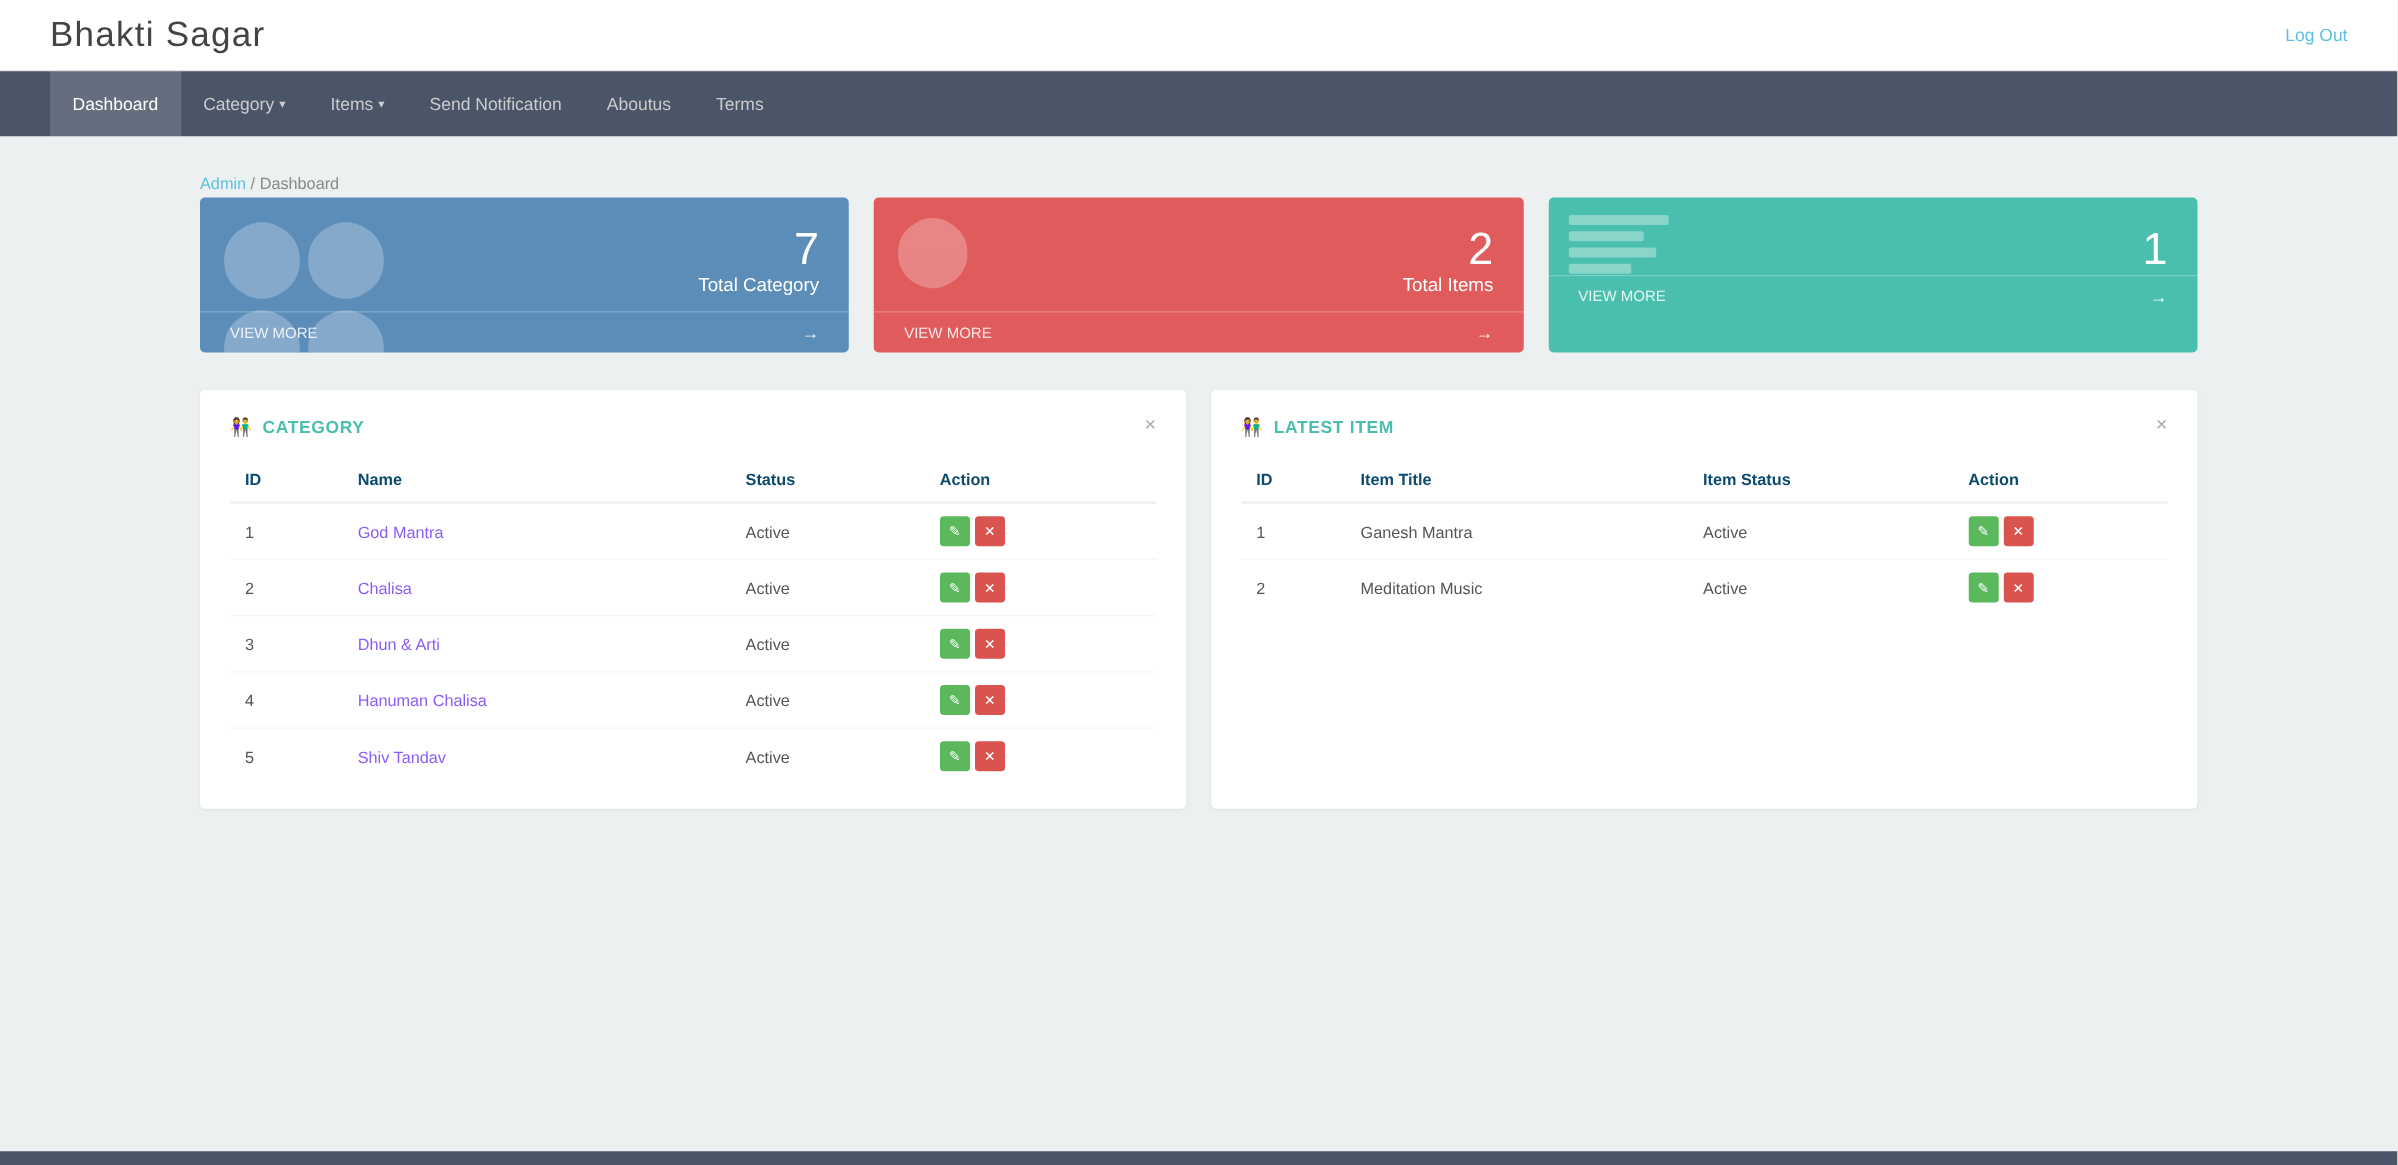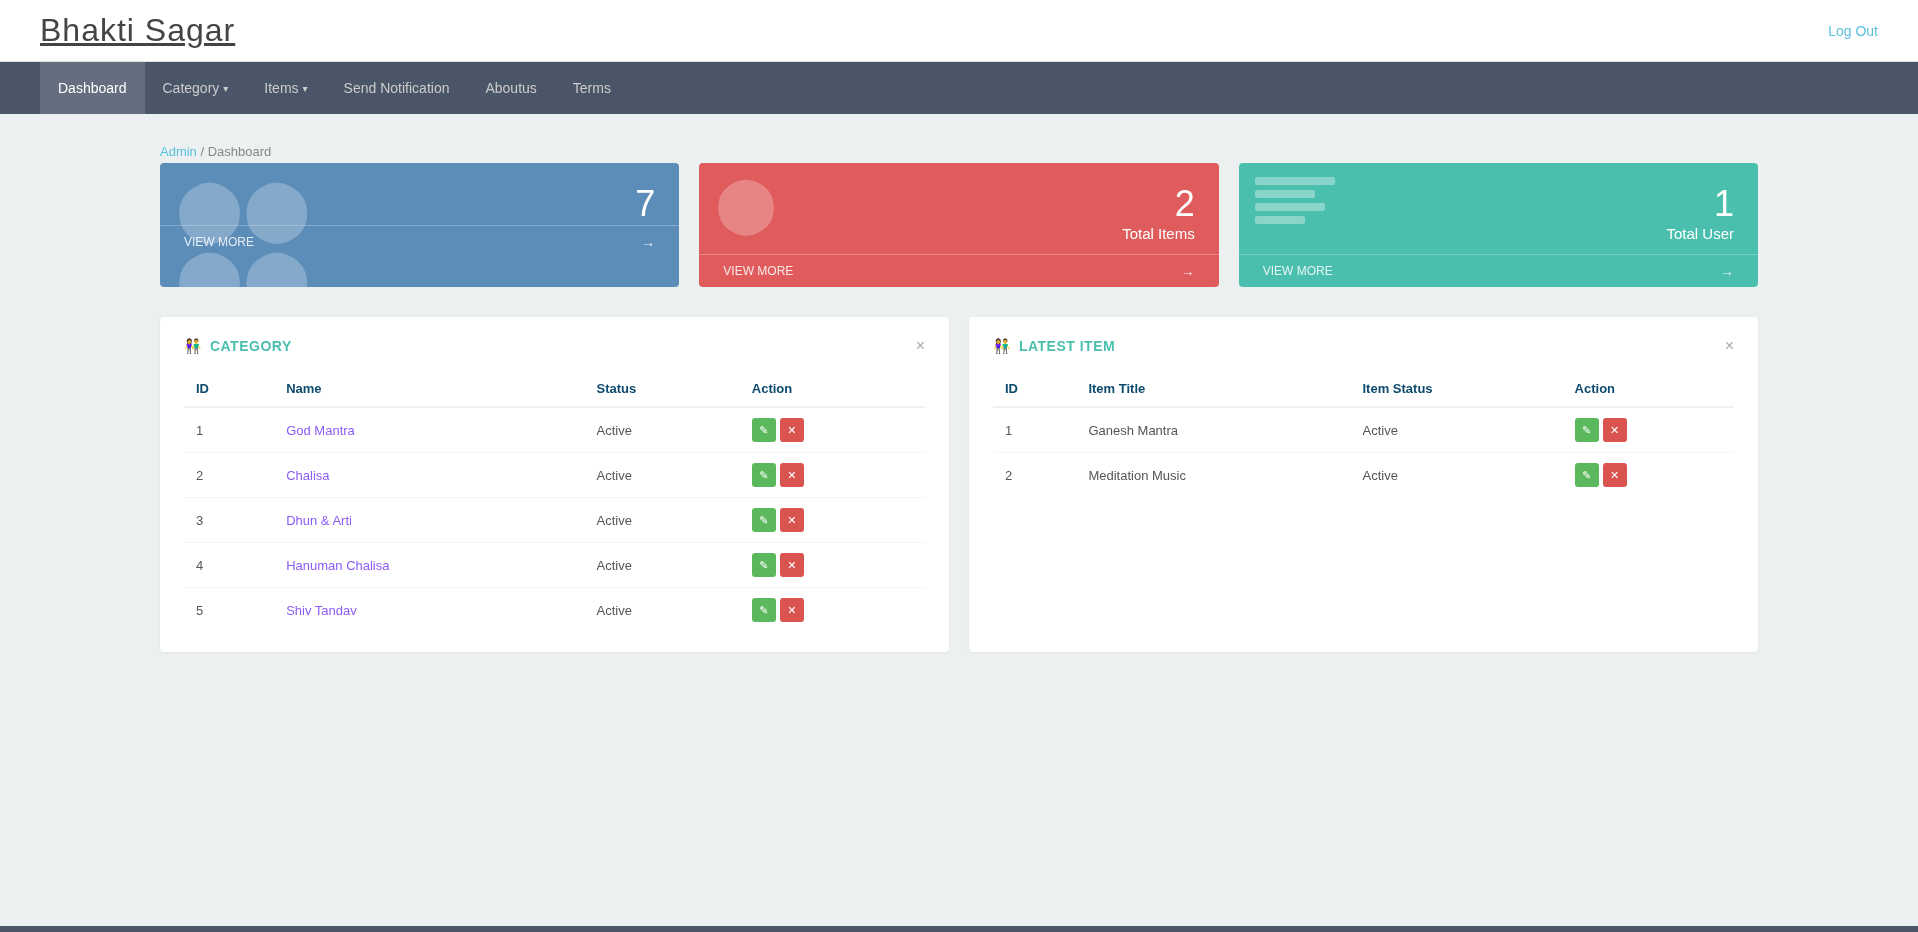--- a/index.html
+++ b/index.html
@@ -8,25 +8,24 @@
     
     .top-header {
       background: #fff;
       padding: 12px 40px;
       display: flex;
       align-items: center;
       justify-content: space-between;
       border-bottom: 1px solid #e0e0e0;
     }
     .site-title {
-      font-size: 32px;
+      font-size: 28px;
       font-weight: 300;
       color: #444;
       letter-spacing: 1px;
-      text-decoration: underline;
     }
     .logout-link {
       color: #5bc0de;
       text-decoration: none;
       font-size: 14px;
       cursor: pointer;
     }
 
     
     .navbar {
@@ -269,20 +268,21 @@
     <a>Admin</a>
     <span> / </span>
     <span>Dashboard</span>
   </div>
 
   <div class="stats-row">
 
     <div class="stat-card blue">
       <div class="stat-bg-icon">⬤⬤<br>⬤⬤</div>
       <div class="stat-number">7</div>
+      <div class="stat-label">Total Category</div>
       <div class="stat-footer">
         <span class="stat-footer-text">VIEW MORE</span>
         <span class="stat-footer-icon">→</span>
       </div>
     </div>
 
     <div class="stat-card red">
       <div class="stat-bg-icon" style="font-size:55px;top:8px;">⬤</div>
       <div class="stat-number">2</div>
       <div class="stat-label">Total Items</div>
@@ -293,21 +293,20 @@
     </div>
 
     <div class="stat-card teal">
       <div class="teal-bars">
         <div class="teal-bar" style="width:80px;"></div>
         <div class="teal-bar" style="width:60px;"></div>
         <div class="teal-bar" style="width:70px;"></div>
         <div class="teal-bar" style="width:50px;"></div>
       </div>
       <div class="stat-number">1</div>
-      <div class="stat-label">Total User</div>
       <div class="stat-footer">
         <span class="stat-footer-text">VIEW MORE</span>
         <span class="stat-footer-icon">→</span>
       </div>
     </div>
 
   </div>
 
   <div class="tables-row">
 

